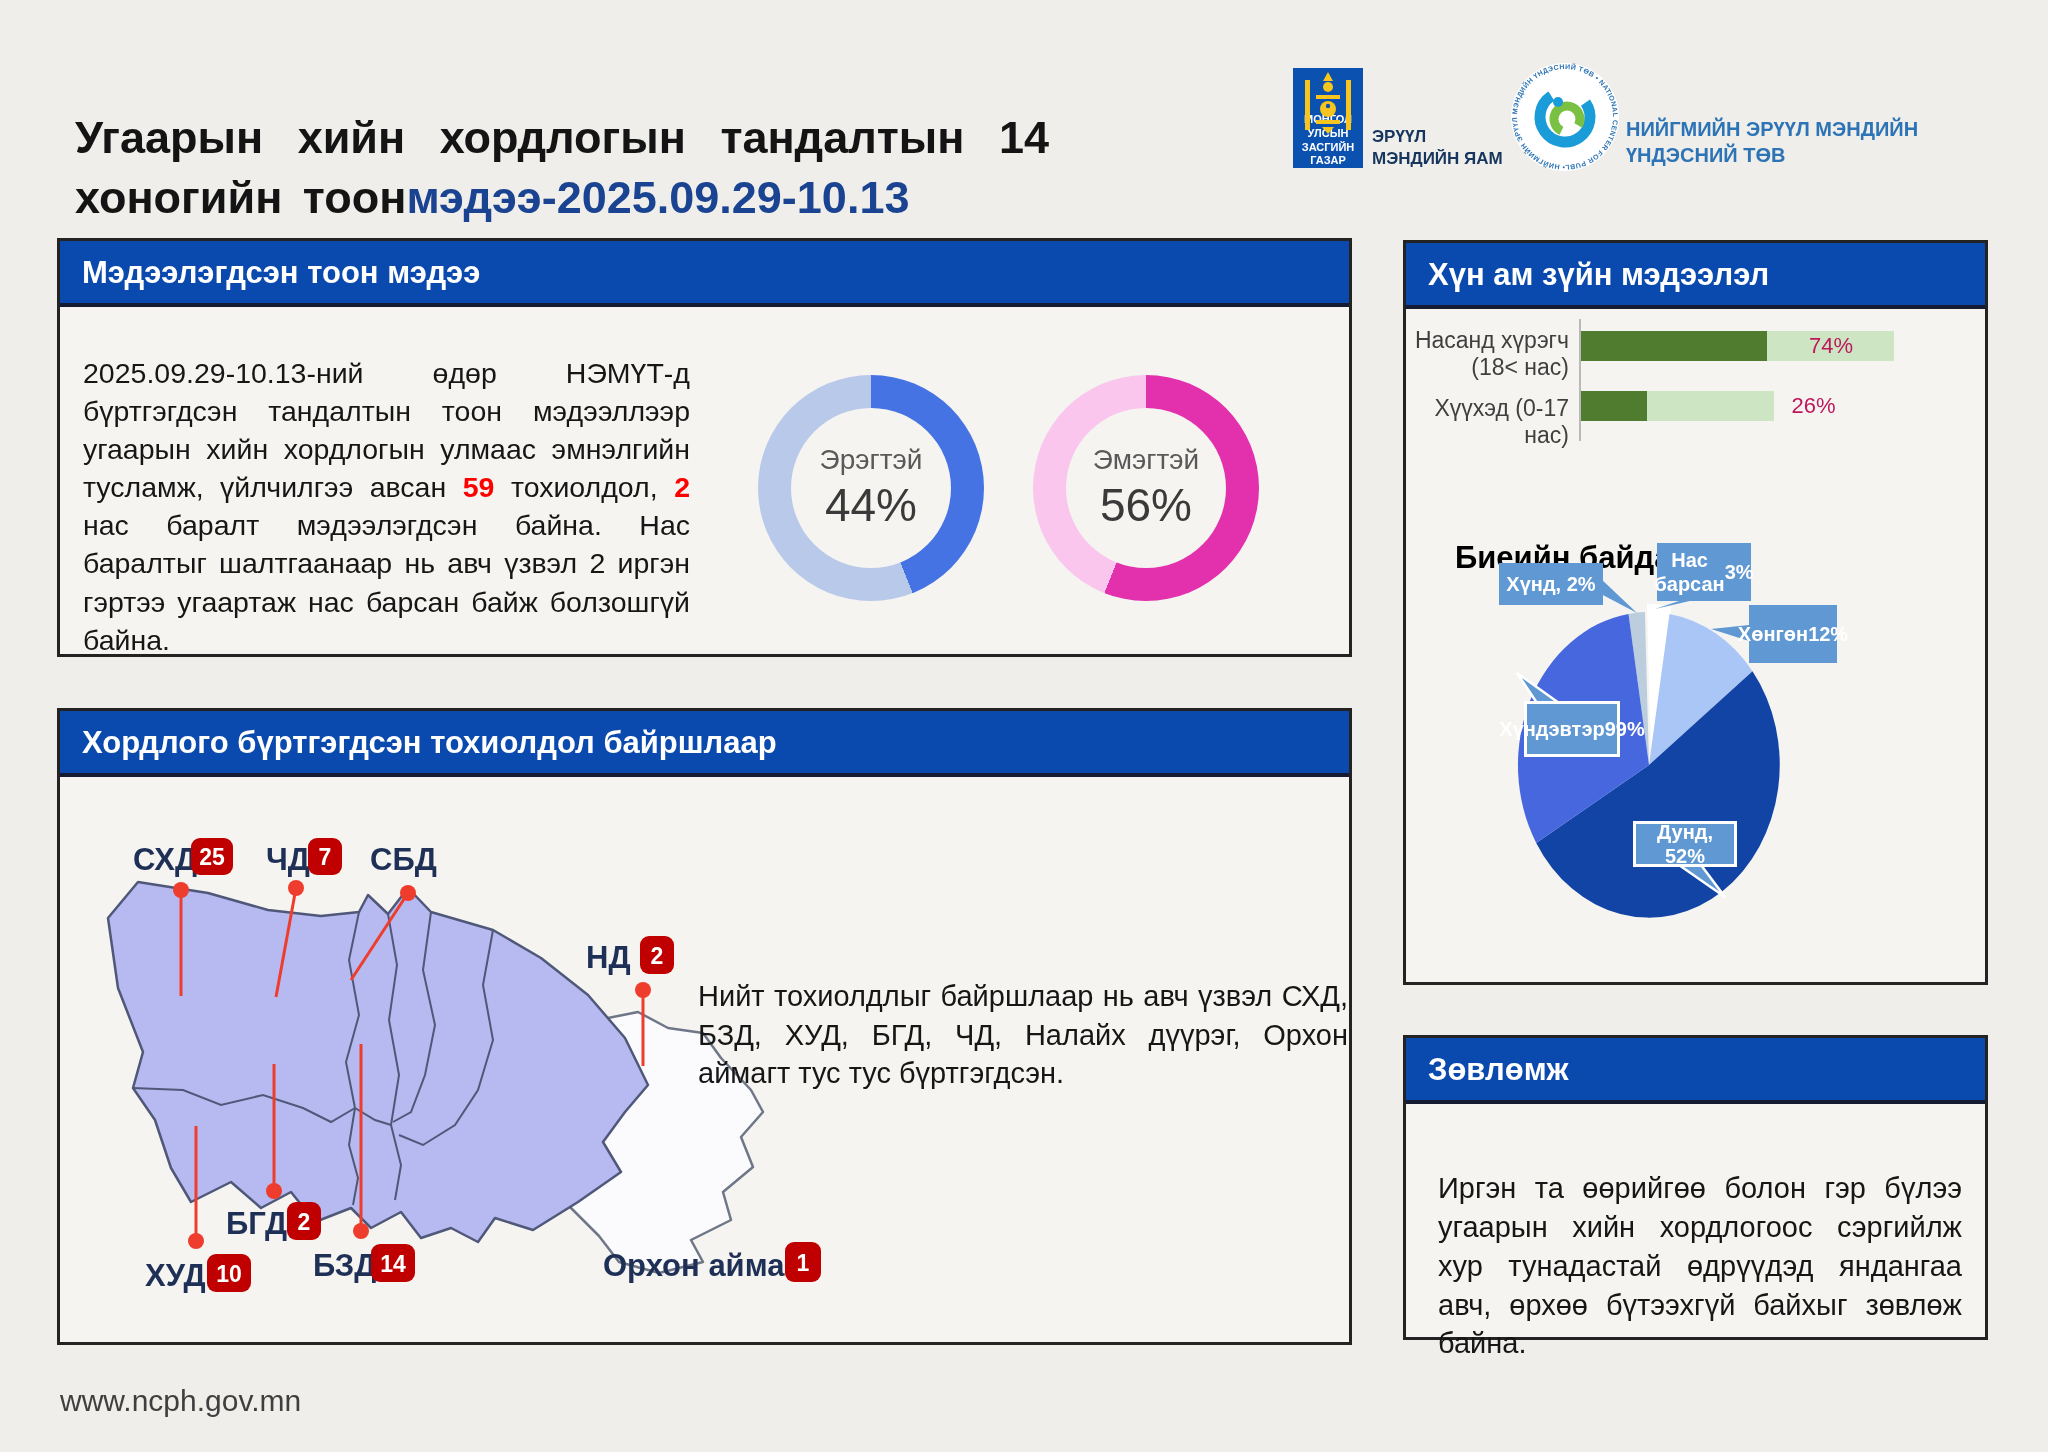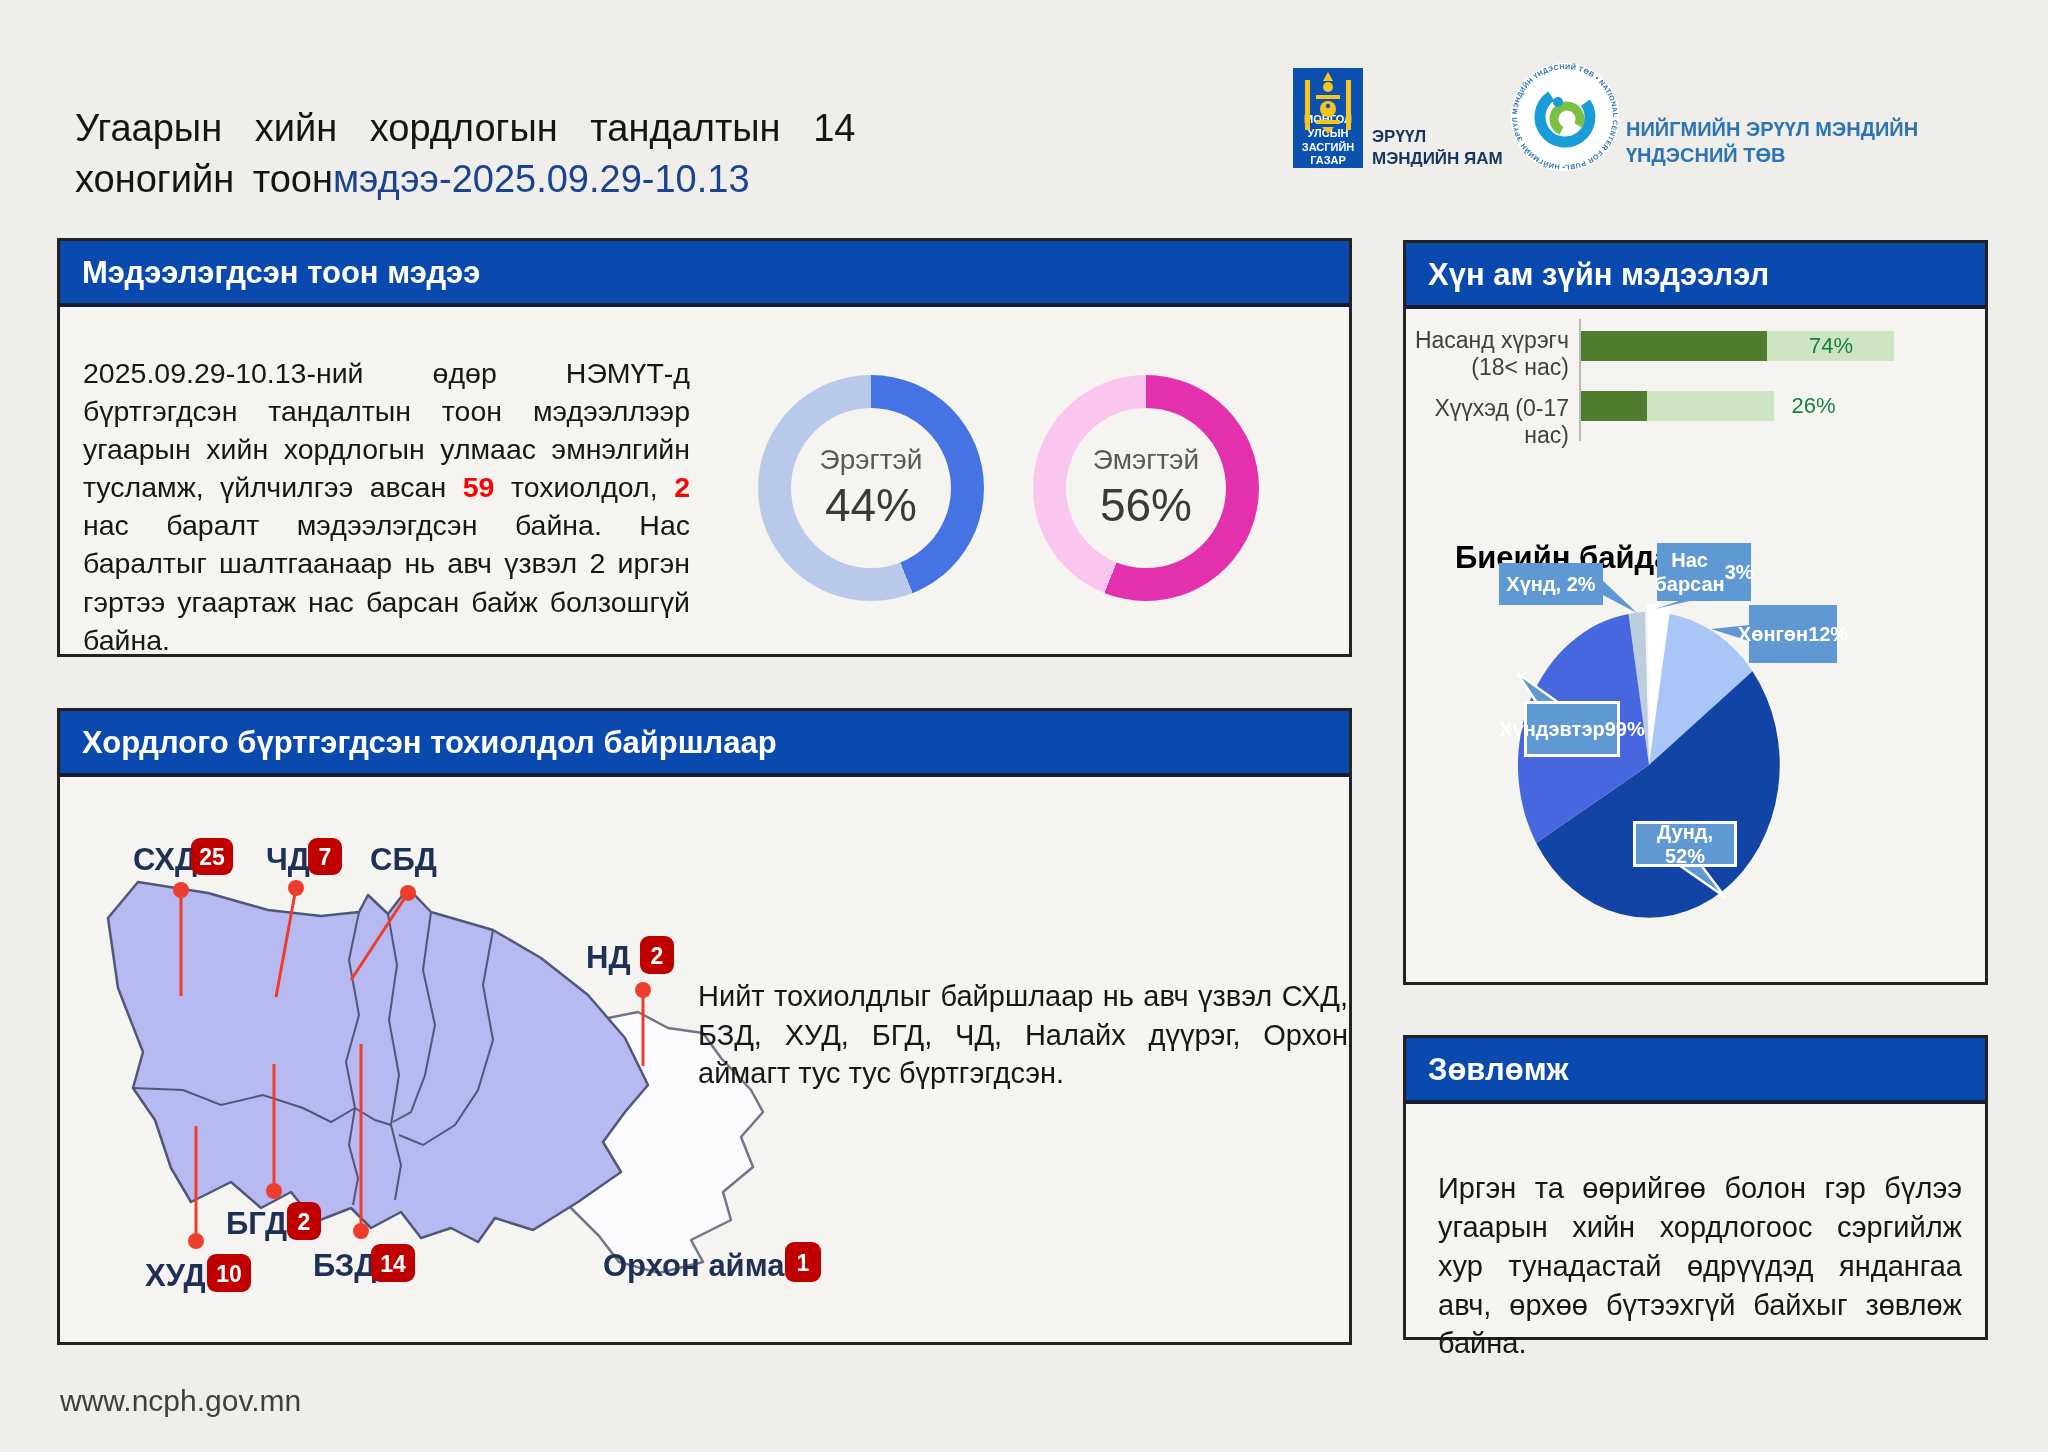--- a/index.html
+++ b/index.html
@@ -2,21 +2,21 @@
 <html><head>
 <meta charset="utf-8">
 <style>
   html,body{margin:0;padding:0;background:#e9e8e5;}
   *{box-sizing:border-box;}
   #stage{position:relative;width:2048px;height:1452px;background:#efeeea;overflow:hidden;
          font-family:"Liberation Sans","DejaVu Sans",sans-serif;color:#111;}
   .abs{position:absolute;}
 
   
-  .title{position:absolute;left:75px;top:78px;width:1300px;font-size:38px;font-weight:normal;
+  .title{position:absolute;left:75px;top:78px;width:1300px;font-size:45px;font-weight:bold;
          color:#141414;line-height:1.32;}
   .title .l1{word-spacing:22px;display:block;}
   .title .l2{word-spacing:8px;display:block;}
   .title .blue{color:#1a4391;}
 
   
   .govlogo{position:absolute;left:1293px;top:68px;width:70px;height:100px;background:#0b51b0;
            display:flex;flex-direction:column;align-items:center;justify-content:flex-end;}
   .govlogo .txt{color:#fff;font-size:11px;font-weight:bold;text-align:center;line-height:1.25;}
   .ministry{position:absolute;left:1372px;top:126px;font-size:17px;font-weight:bold;color:#17365d;line-height:1.3;}
@@ -45,21 +45,21 @@
   .dist-label{font-size:31px;font-weight:bold;fill:#1f3057;}
   .badge-rect{fill:#c00000;}
   .badge-num{fill:#fff;font-size:23px;font-weight:bold;text-anchor:middle;}
 
   
   .bar-label{position:absolute;font-size:23px;color:#3f3f3f;text-align:right;line-height:1.18;width:158px;}
   .bar-axis{position:absolute;left:173px;top:76px;width:2px;height:122px;background:#b9b9b9;}
   .bar-row{position:absolute;left:175px;height:30px;width:410px;}
   .bar-track{position:absolute;left:0;top:0;height:30px;background:#cde5c2;}
   .bar-fill{position:absolute;left:0;top:0;height:30px;background:#507c30;}
-  .bar-pct{position:absolute;top:50%;font-size:22px;color:#15803d;white-space:nowrap;}
+  .bar-pct{position:absolute;top:50%;font-size:22px;color:#be185d;white-space:nowrap;}
   .pie-title{position:absolute;left:49px;top:297px;font-size:31px;font-weight:bold;color:#000;}
   .callout{position:absolute;background:#5f98d2;color:#fff;font-weight:bold;font-size:20px;
            display:flex;flex-direction:row;align-items:center;justify-content:center;
            text-align:center;line-height:1.22;z-index:3;}
   .callout.bordered{border:3px solid #fff;}
 
   
   .p4-text{position:absolute;left:32px;top:102px;width:524px;font-size:29px;line-height:1.34;
            text-align:justify;color:#161616;}
 

